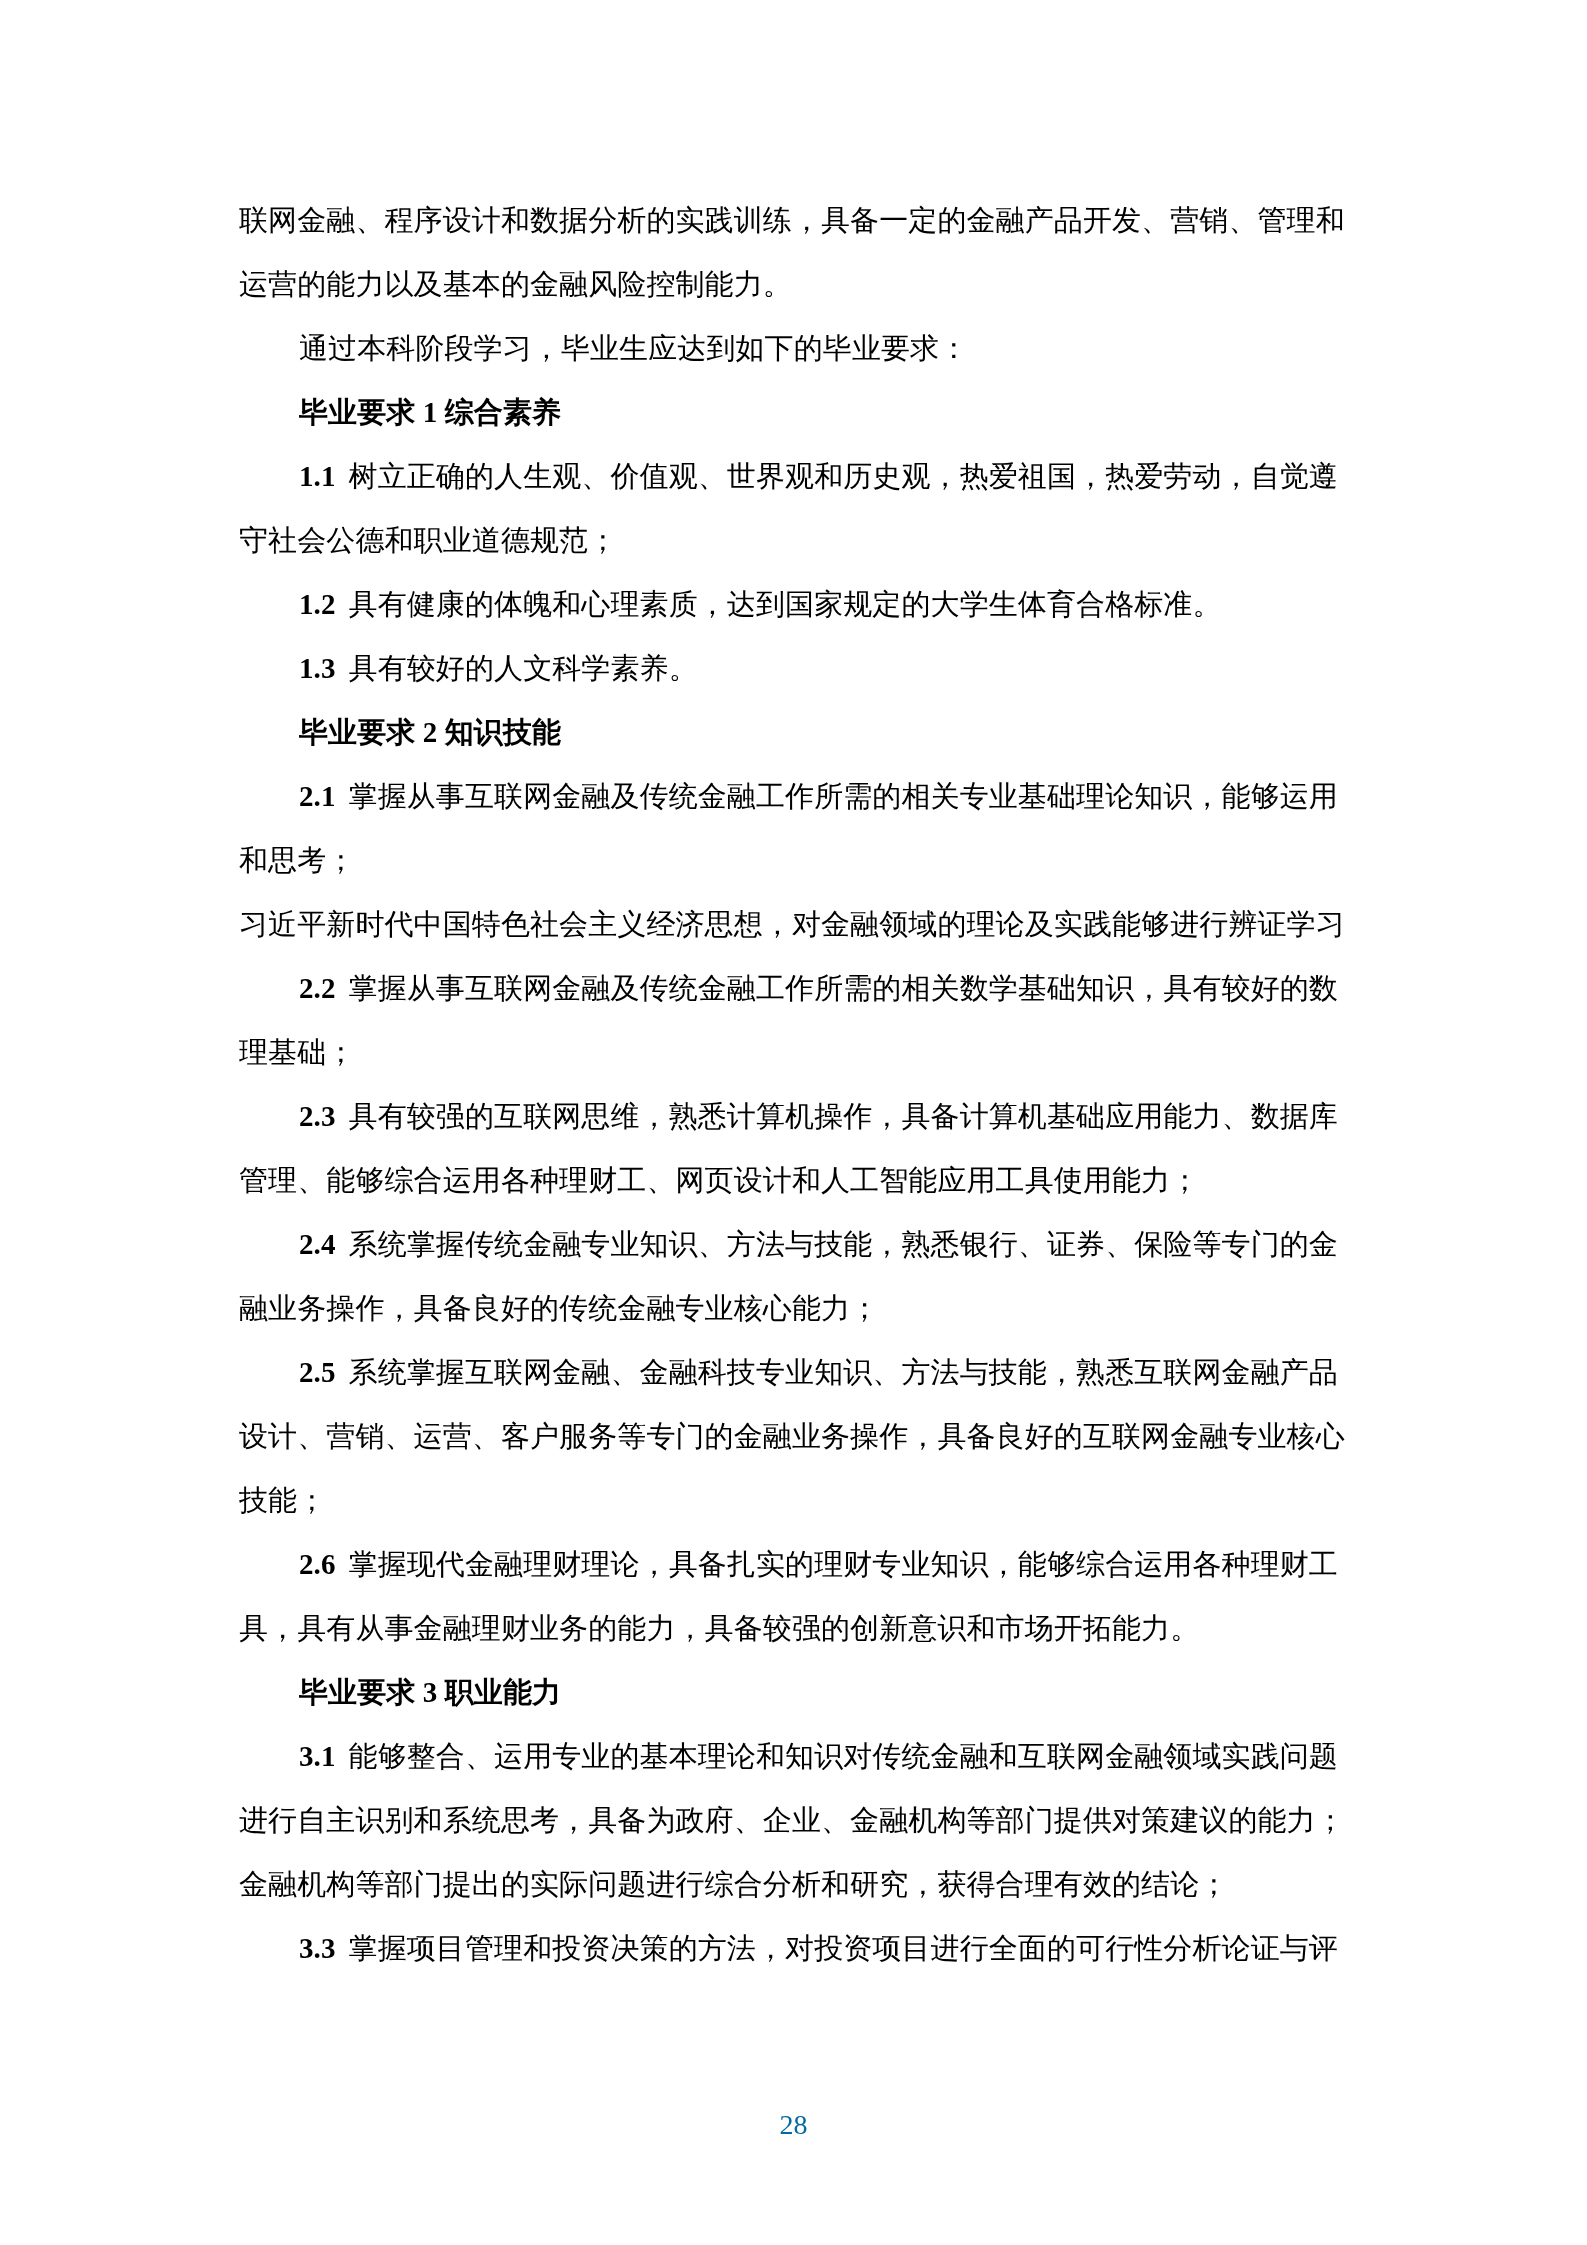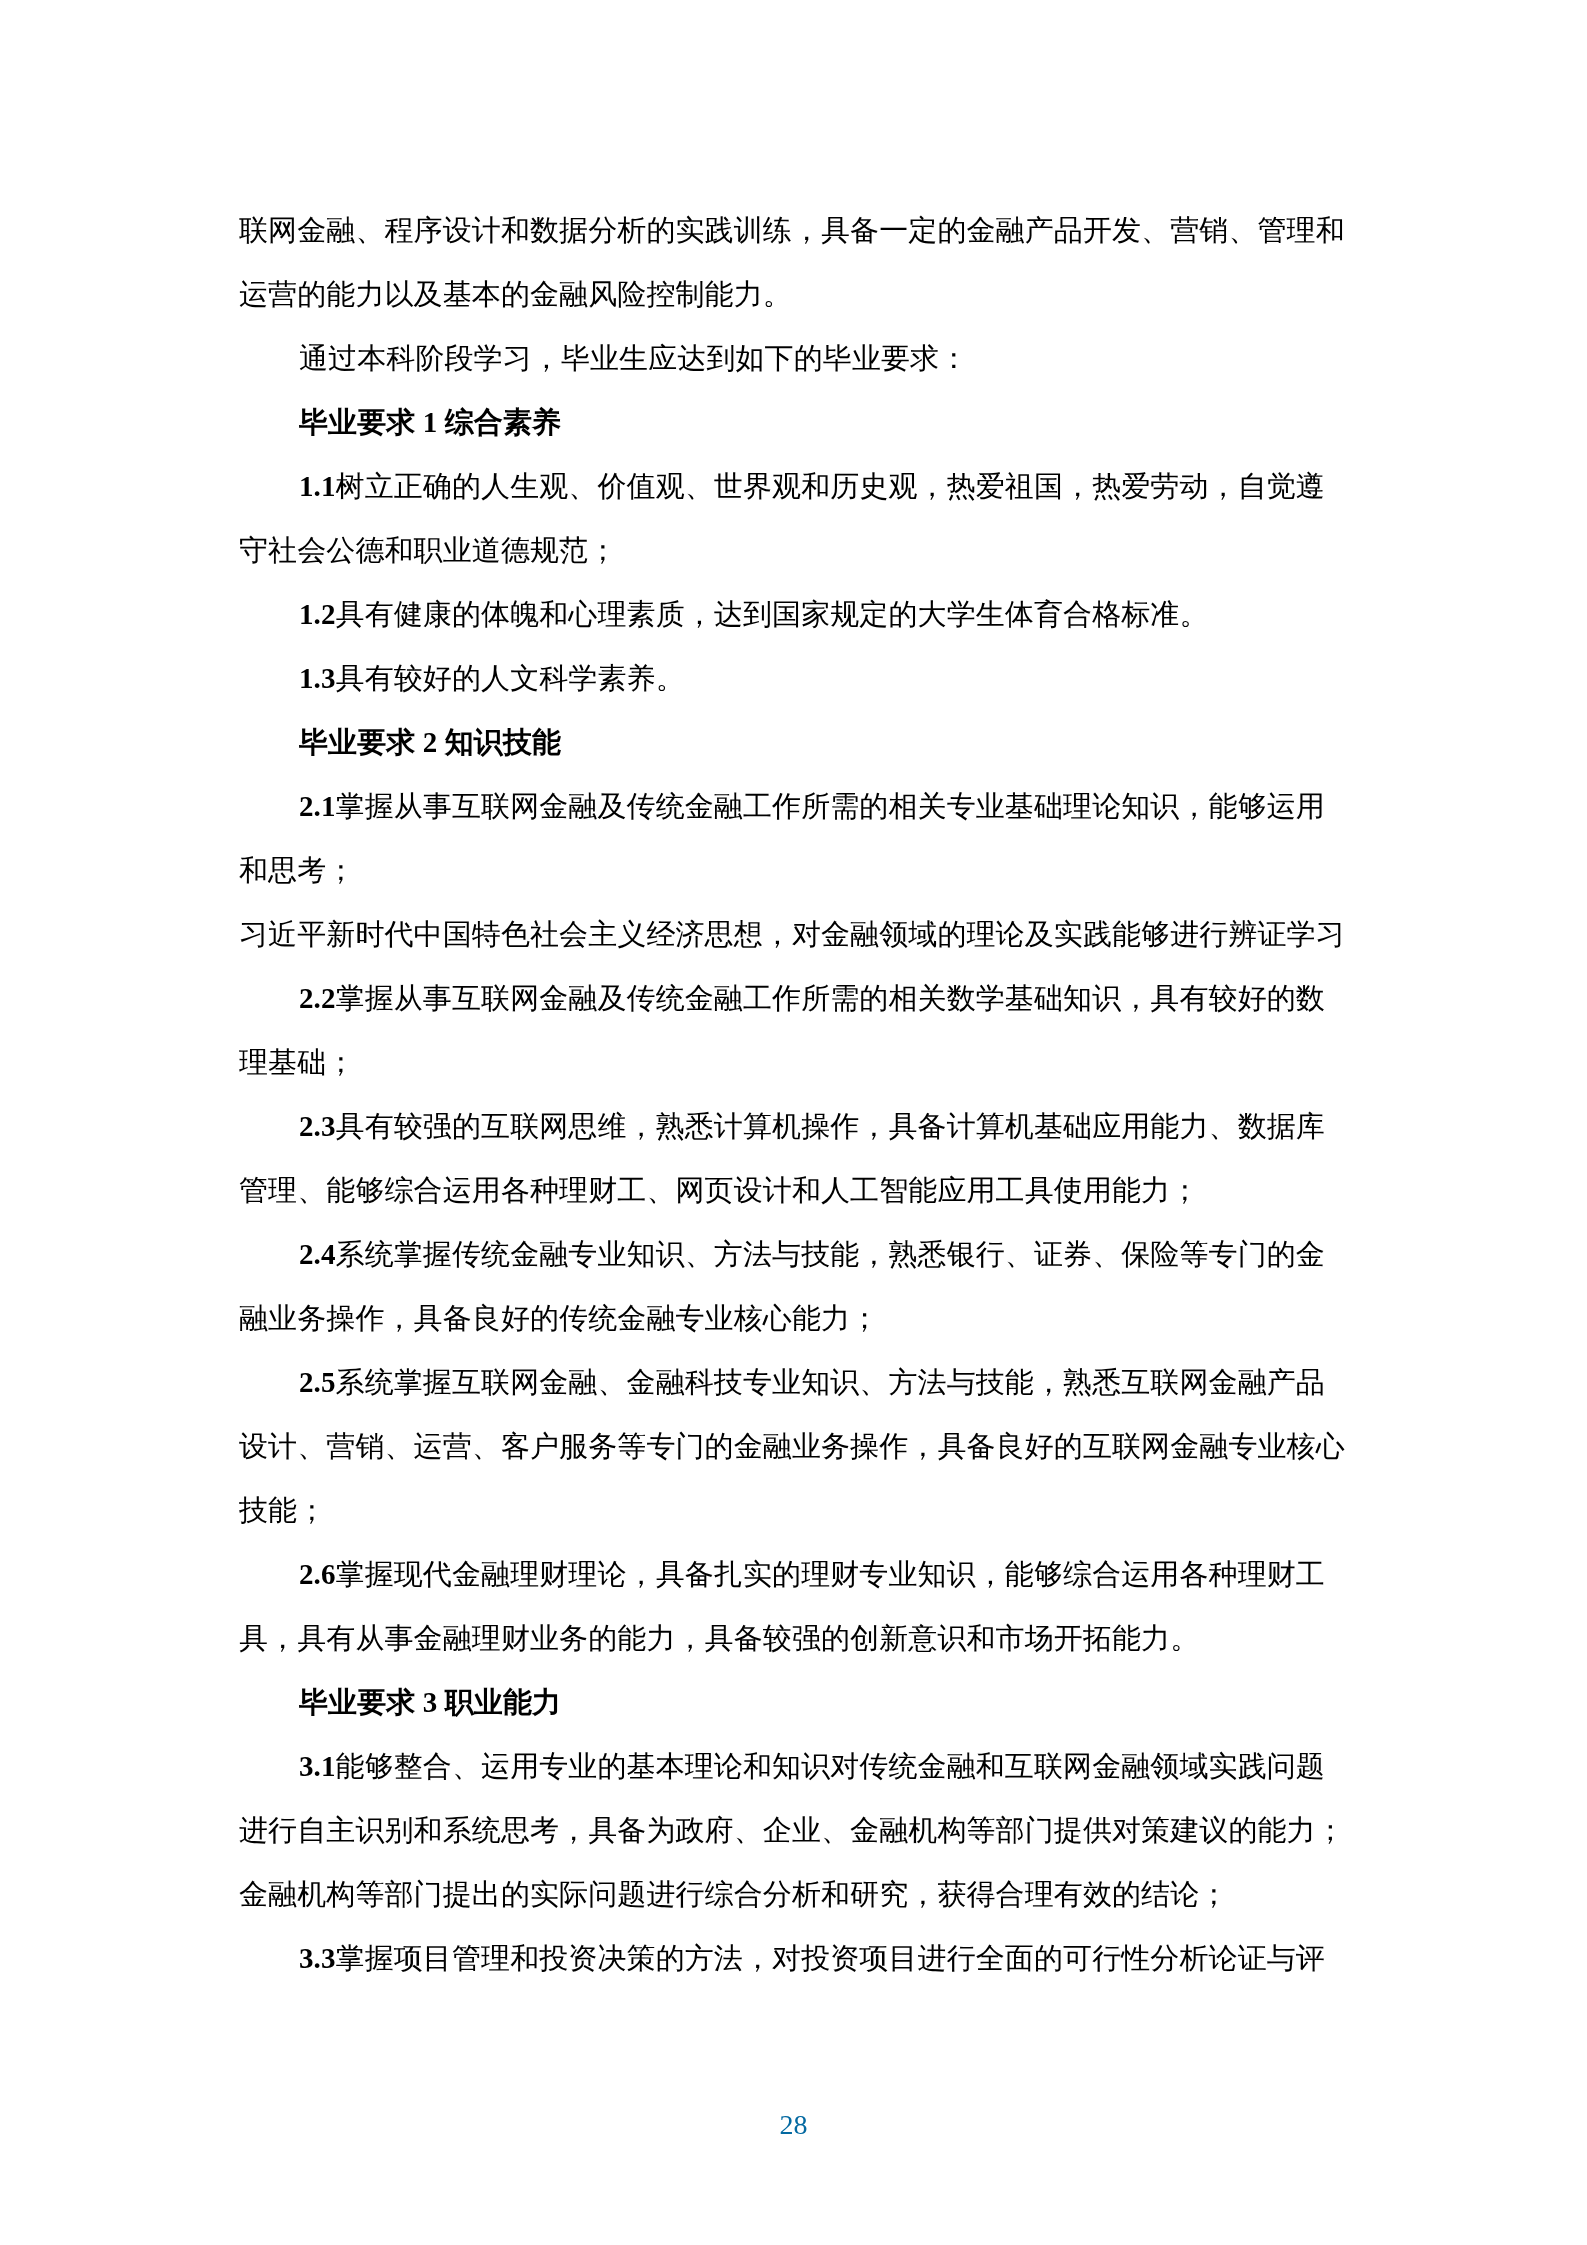--- a/index.html
+++ b/index.html
@@ -10,33 +10,33 @@
     color: #000000;
   }
   .page {
     position: relative;
     width: 1587px; height: 2245px;
     background: #ffffff;
     overflow: hidden;
   }
   .text-block {
     position: absolute;
-    left: 239px; top: 198px;
+    left: 239px; top: 188px;
     width: 1108px;
   }
   .line {
     height: 64px;
     line-height: 64px;
     font-size: 29px;
     white-space: nowrap;
     letter-spacing: 0.1px;
   }
   .ind { padding-left: 60px; }
   .head { font-weight: bold; }
-  .pfx { font-weight: bold; }
+  .pfx { font-weight: bold; margin-right: 13px; }
   .pfx:empty { margin-right: 0; display: none; }
   .page-number {
     position: absolute;
     left: 0; top: 2098px;
     width: 100%;
     text-align: center;
     font-size: 28px;
     line-height: 54px;
     color: #0369a1;
   }

